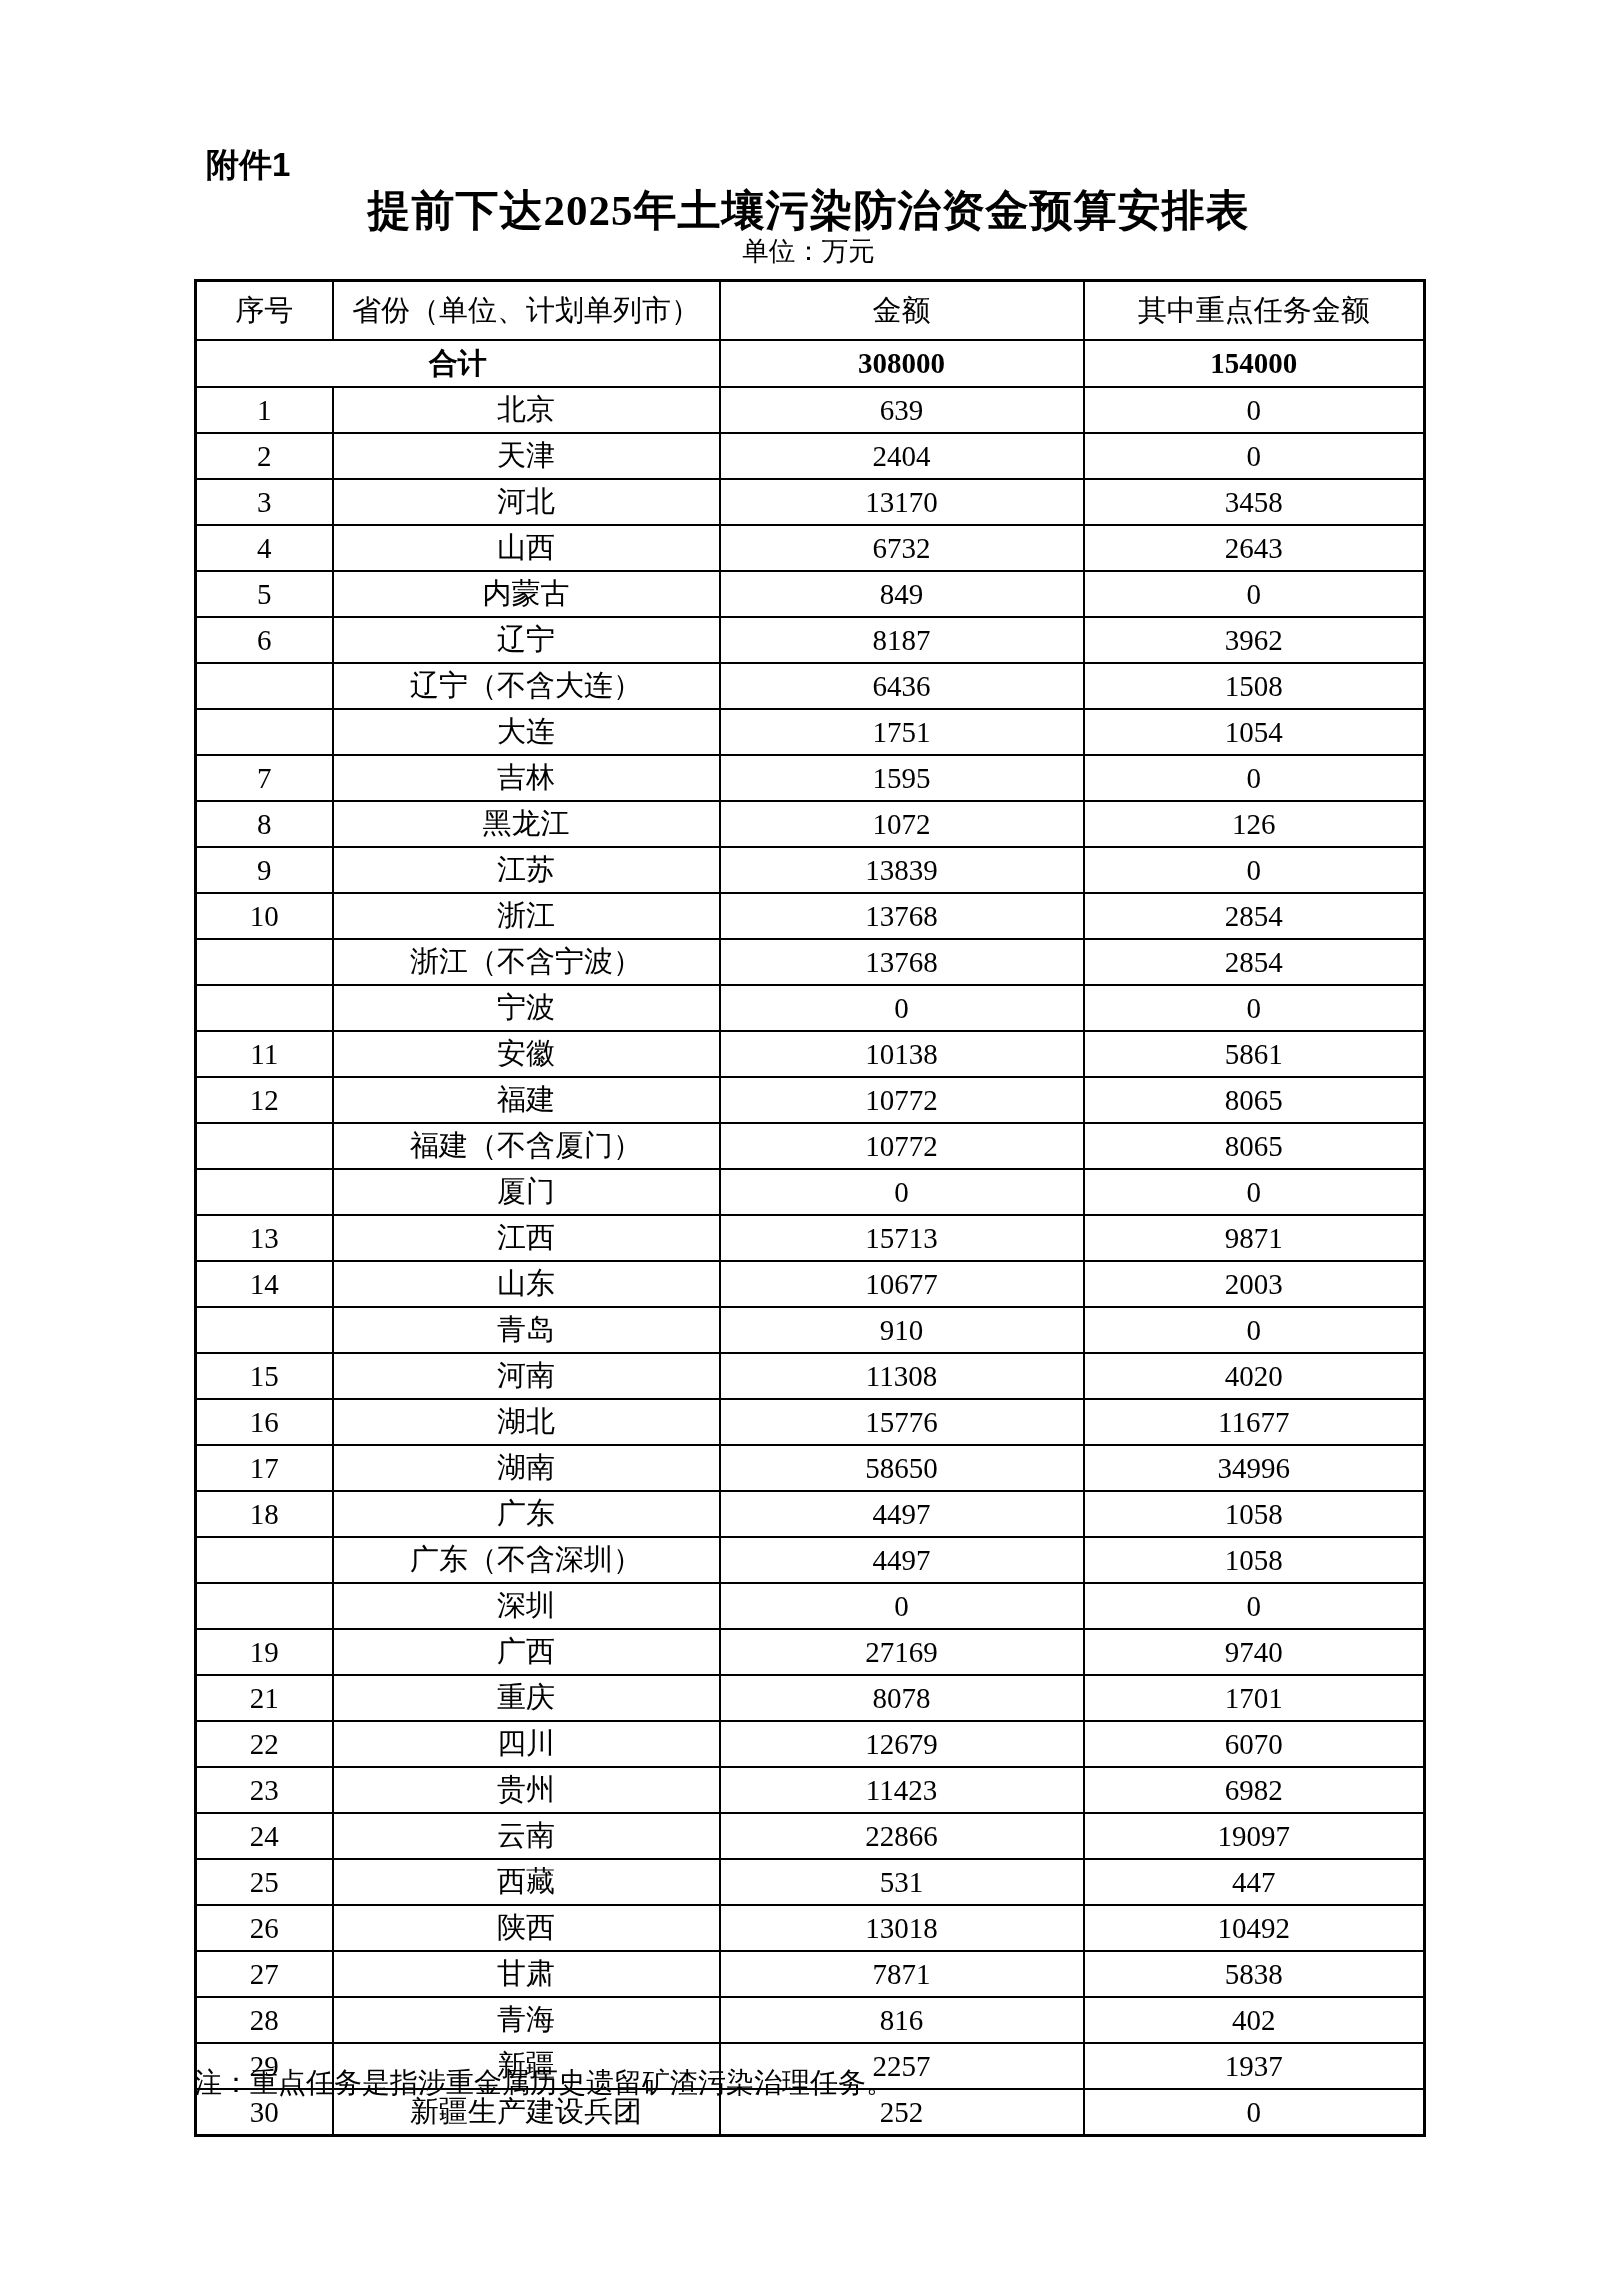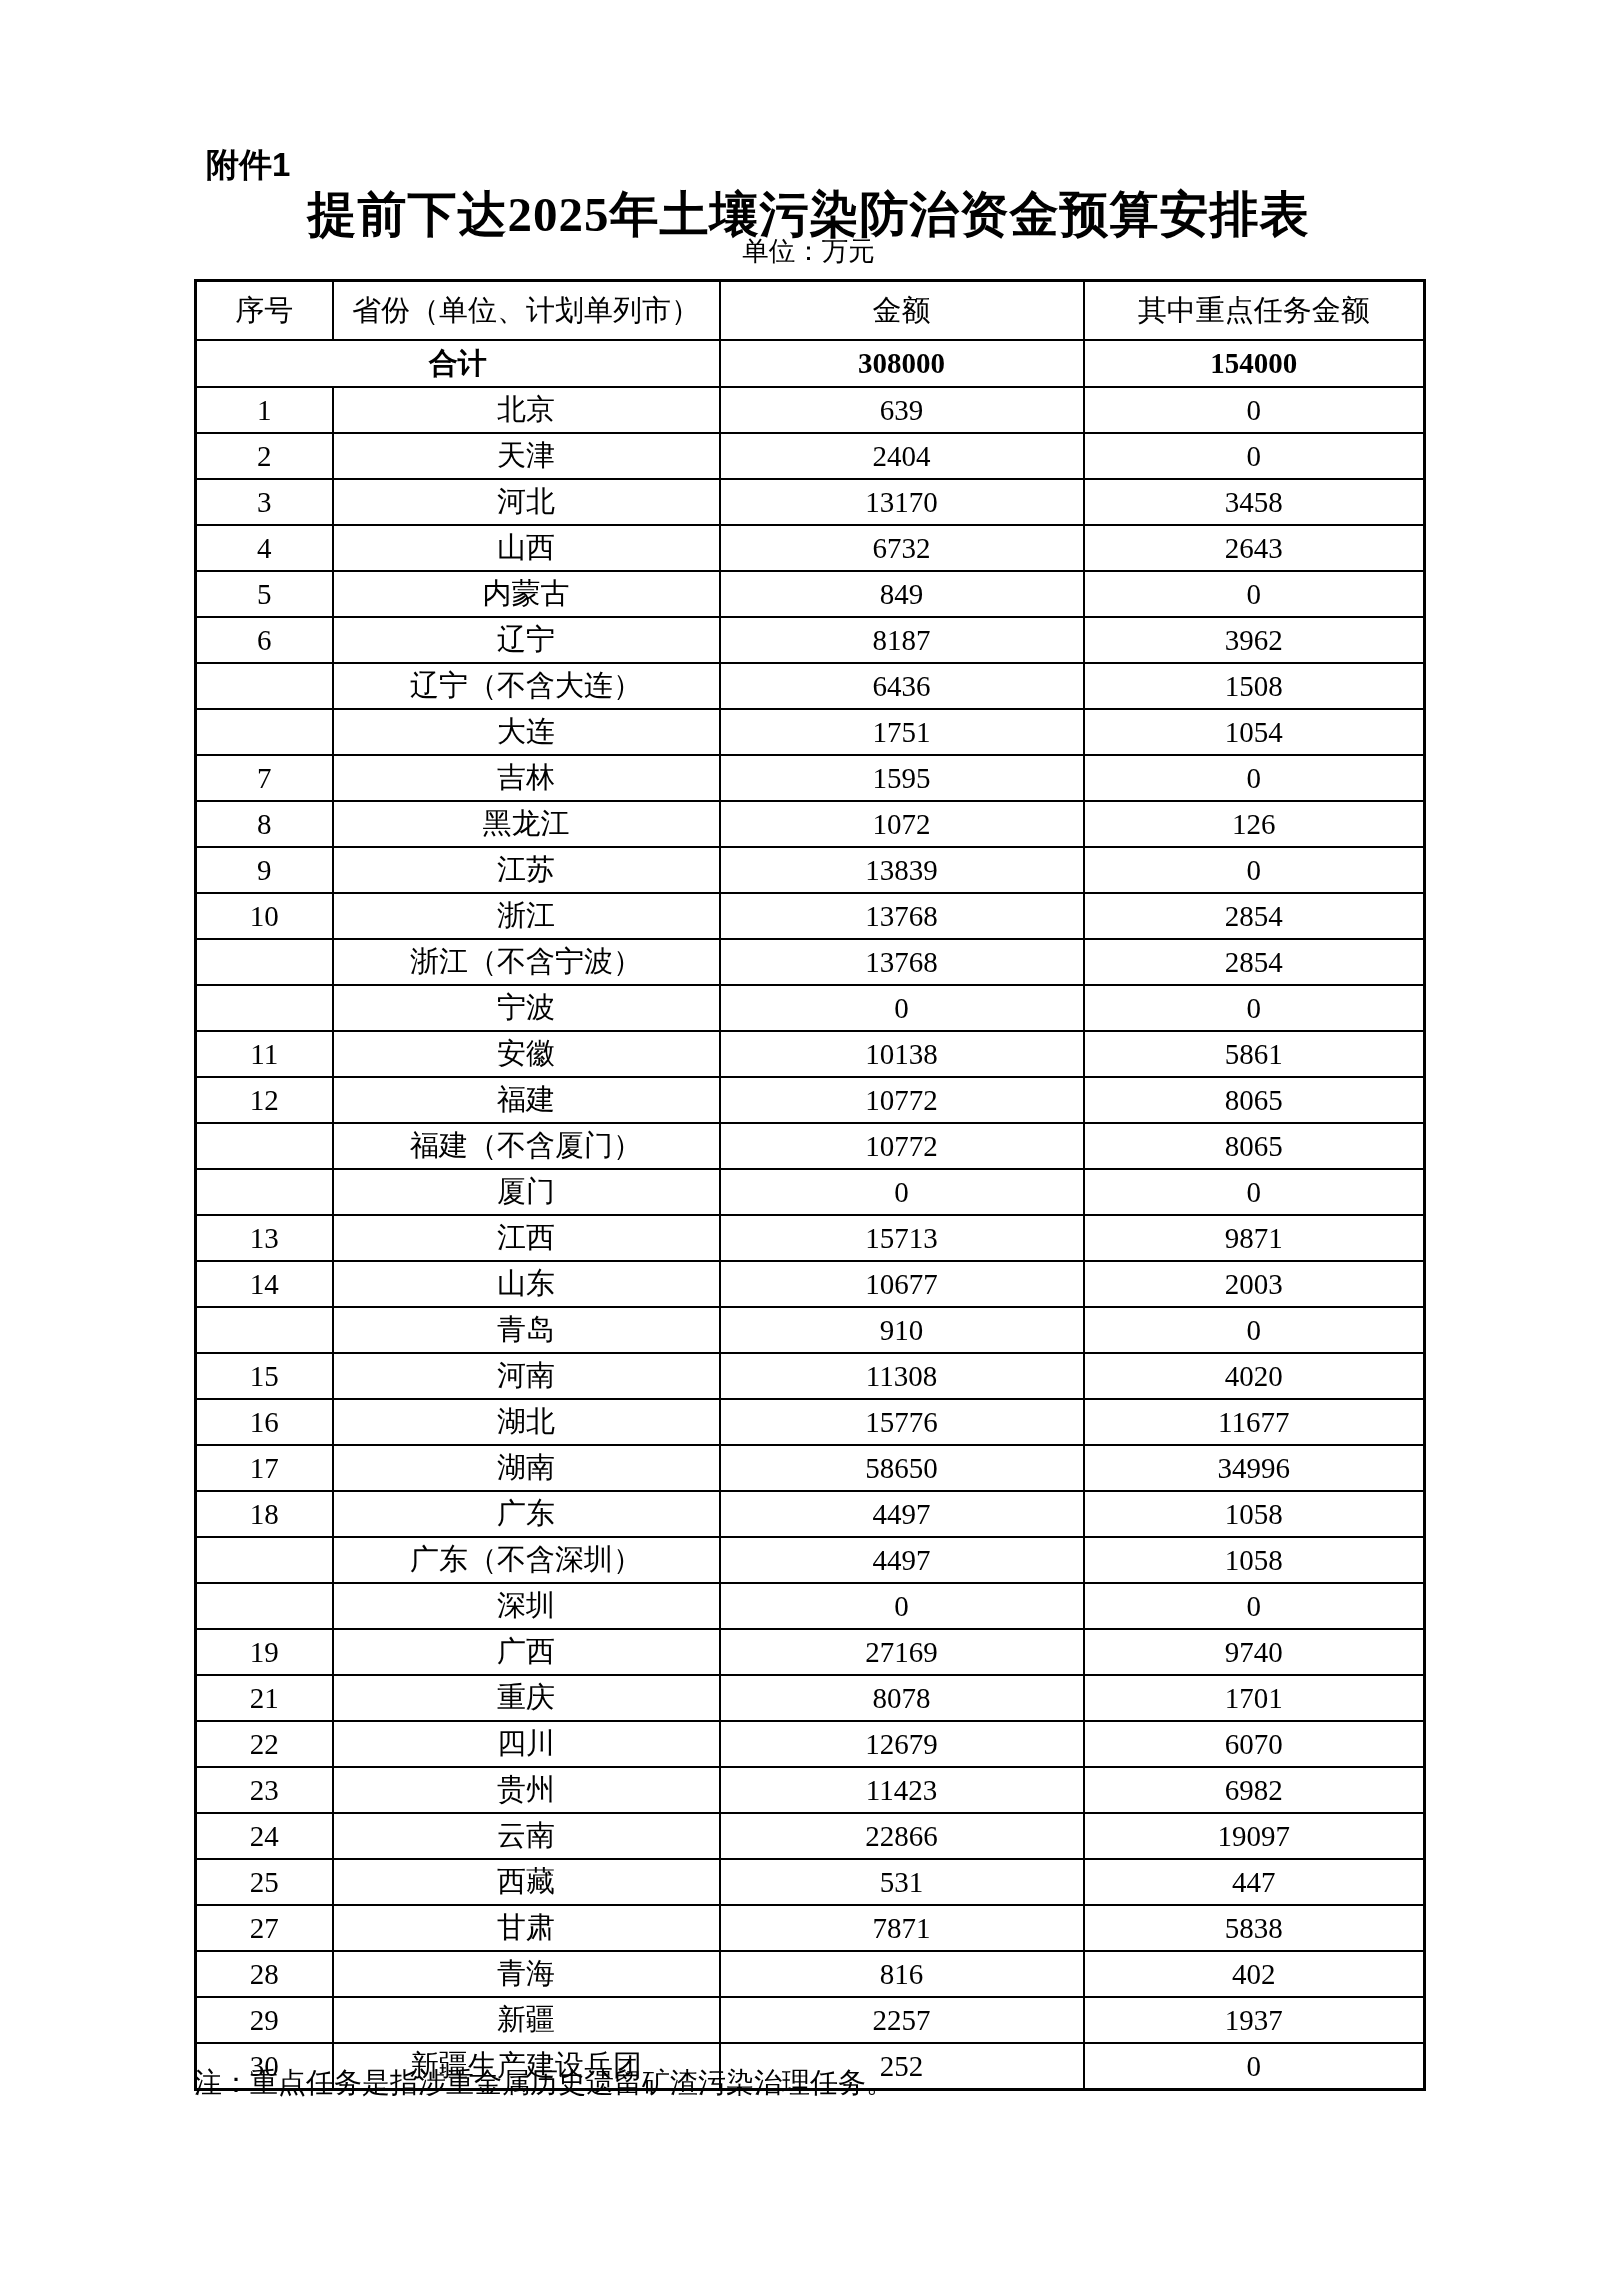--- a/index.html
+++ b/index.html
@@ -21,21 +21,21 @@
     font-size: 33px;
     font-weight: bold;
     font-family: "Liberation Sans", "DejaVu Sans", sans-serif;
   }
   .doc-title {
     position: absolute;
     left: 194px;
     width: 1229px;
     top: 182px;
     text-align: center;
-    font-size: 49px;
+    font-size: 43px;
     font-weight: bold;
     letter-spacing: 1px;
     white-space: nowrap;
   }
   .unit-label {
     position: absolute;
     left: 194px;
     width: 1229px;
     top: 233px;
     text-align: center;
@@ -304,20 +304,26 @@
           <td>22866</td>
           <td>19097</td>
         </tr>
         <tr class="data-row">
           <td>25</td>
           <td>西藏</td>
           <td>531</td>
           <td>447</td>
         </tr>
         <tr class="data-row">
+          <td>26</td>
+          <td>陕西</td>
+          <td>13018</td>
+          <td>10492</td>
+        </tr>
+        <tr class="data-row">
           <td>27</td>
           <td>甘肃</td>
           <td>7871</td>
           <td>5838</td>
         </tr>
         <tr class="data-row">
           <td>28</td>
           <td>青海</td>
           <td>816</td>
           <td>402</td>

